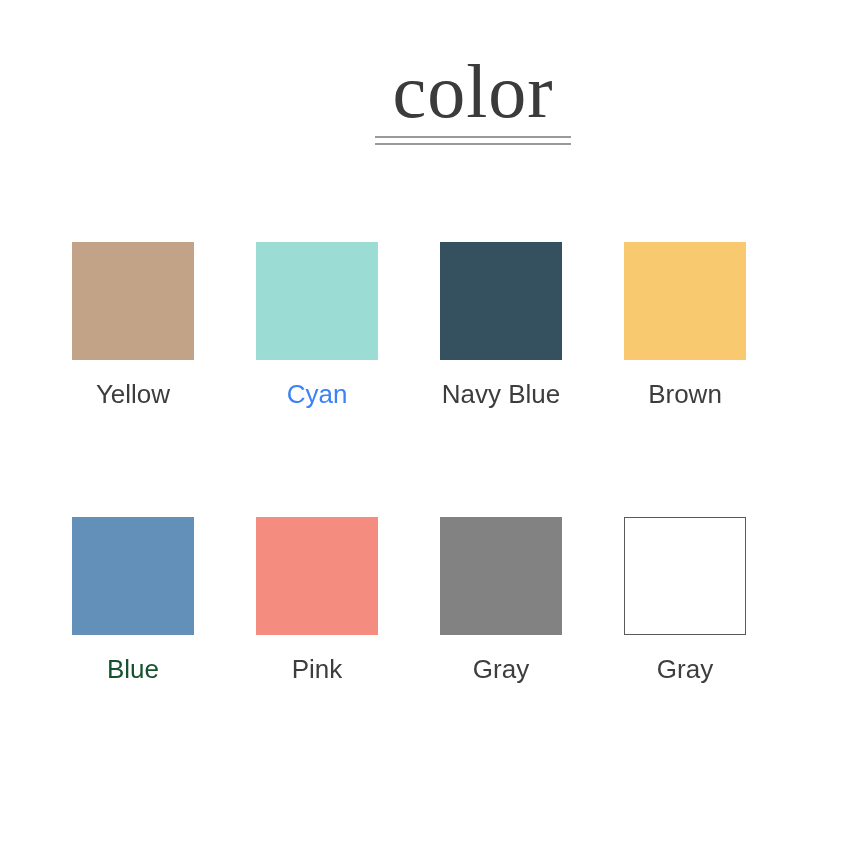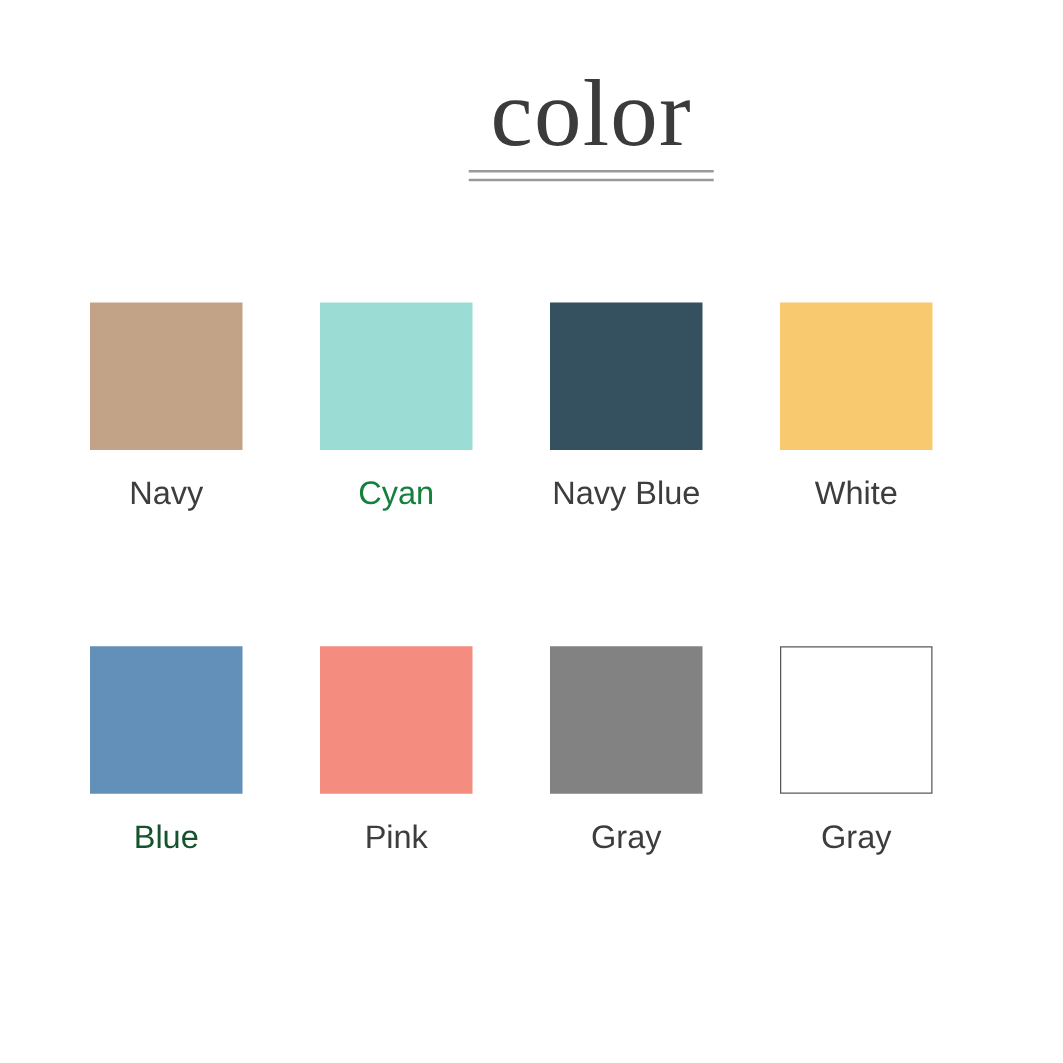--- a/index.html
+++ b/index.html
@@ -102,36 +102,36 @@
       <div class="rule" style="background: rgb(154, 154, 154);"></div>
       <div class="rule second" style="background: rgb(154, 154, 154);"></div>
     </div>
   </div>
 
   <div class="grid">
 
     <div class="grid-row">
       <div class="swatch-cell">
         <div class="swatch-chip" style="background: rgb(195, 163, 135);"></div>
-        <div class="swatch-label" style="color: rgb(61, 61, 61);">Navy</div>
+        <div class="swatch-label" style="color: rgb(61, 61, 61);">Yellow</div>
       </div>
       <div class="swatch-spacer"></div>
       <div class="swatch-cell">
         <div class="swatch-chip" style="background: rgb(155, 221, 213);"></div>
-        <div class="swatch-label" style="color: #15803d;">Cyan</div>
+        <div class="swatch-label" style="color: #3b82f6;">Cyan</div>
       </div>
       <div class="swatch-spacer"></div>
       <div class="swatch-cell">
         <div class="swatch-chip" style="background: rgb(53, 80, 95);"></div>
         <div class="swatch-label" style="color: rgb(61, 61, 61);">Navy Blue</div>
       </div>
       <div class="swatch-spacer"></div>
       <div class="swatch-cell">
         <div class="swatch-chip" style="background: rgb(248, 201, 111);"></div>
-        <div class="swatch-label" style="color: rgb(61, 61, 61);">White</div>
+        <div class="swatch-label" style="color: rgb(61, 61, 61);">Brown</div>
       </div>
     </div>
 
     <div class="grid-row">
       <div class="swatch-cell">
         <div class="swatch-chip" style="background: rgb(98, 144, 184);"></div>
         <div class="swatch-label" style="color: #14532d;">Blue</div>
       </div>
       <div class="swatch-spacer"></div>
       <div class="swatch-cell">

